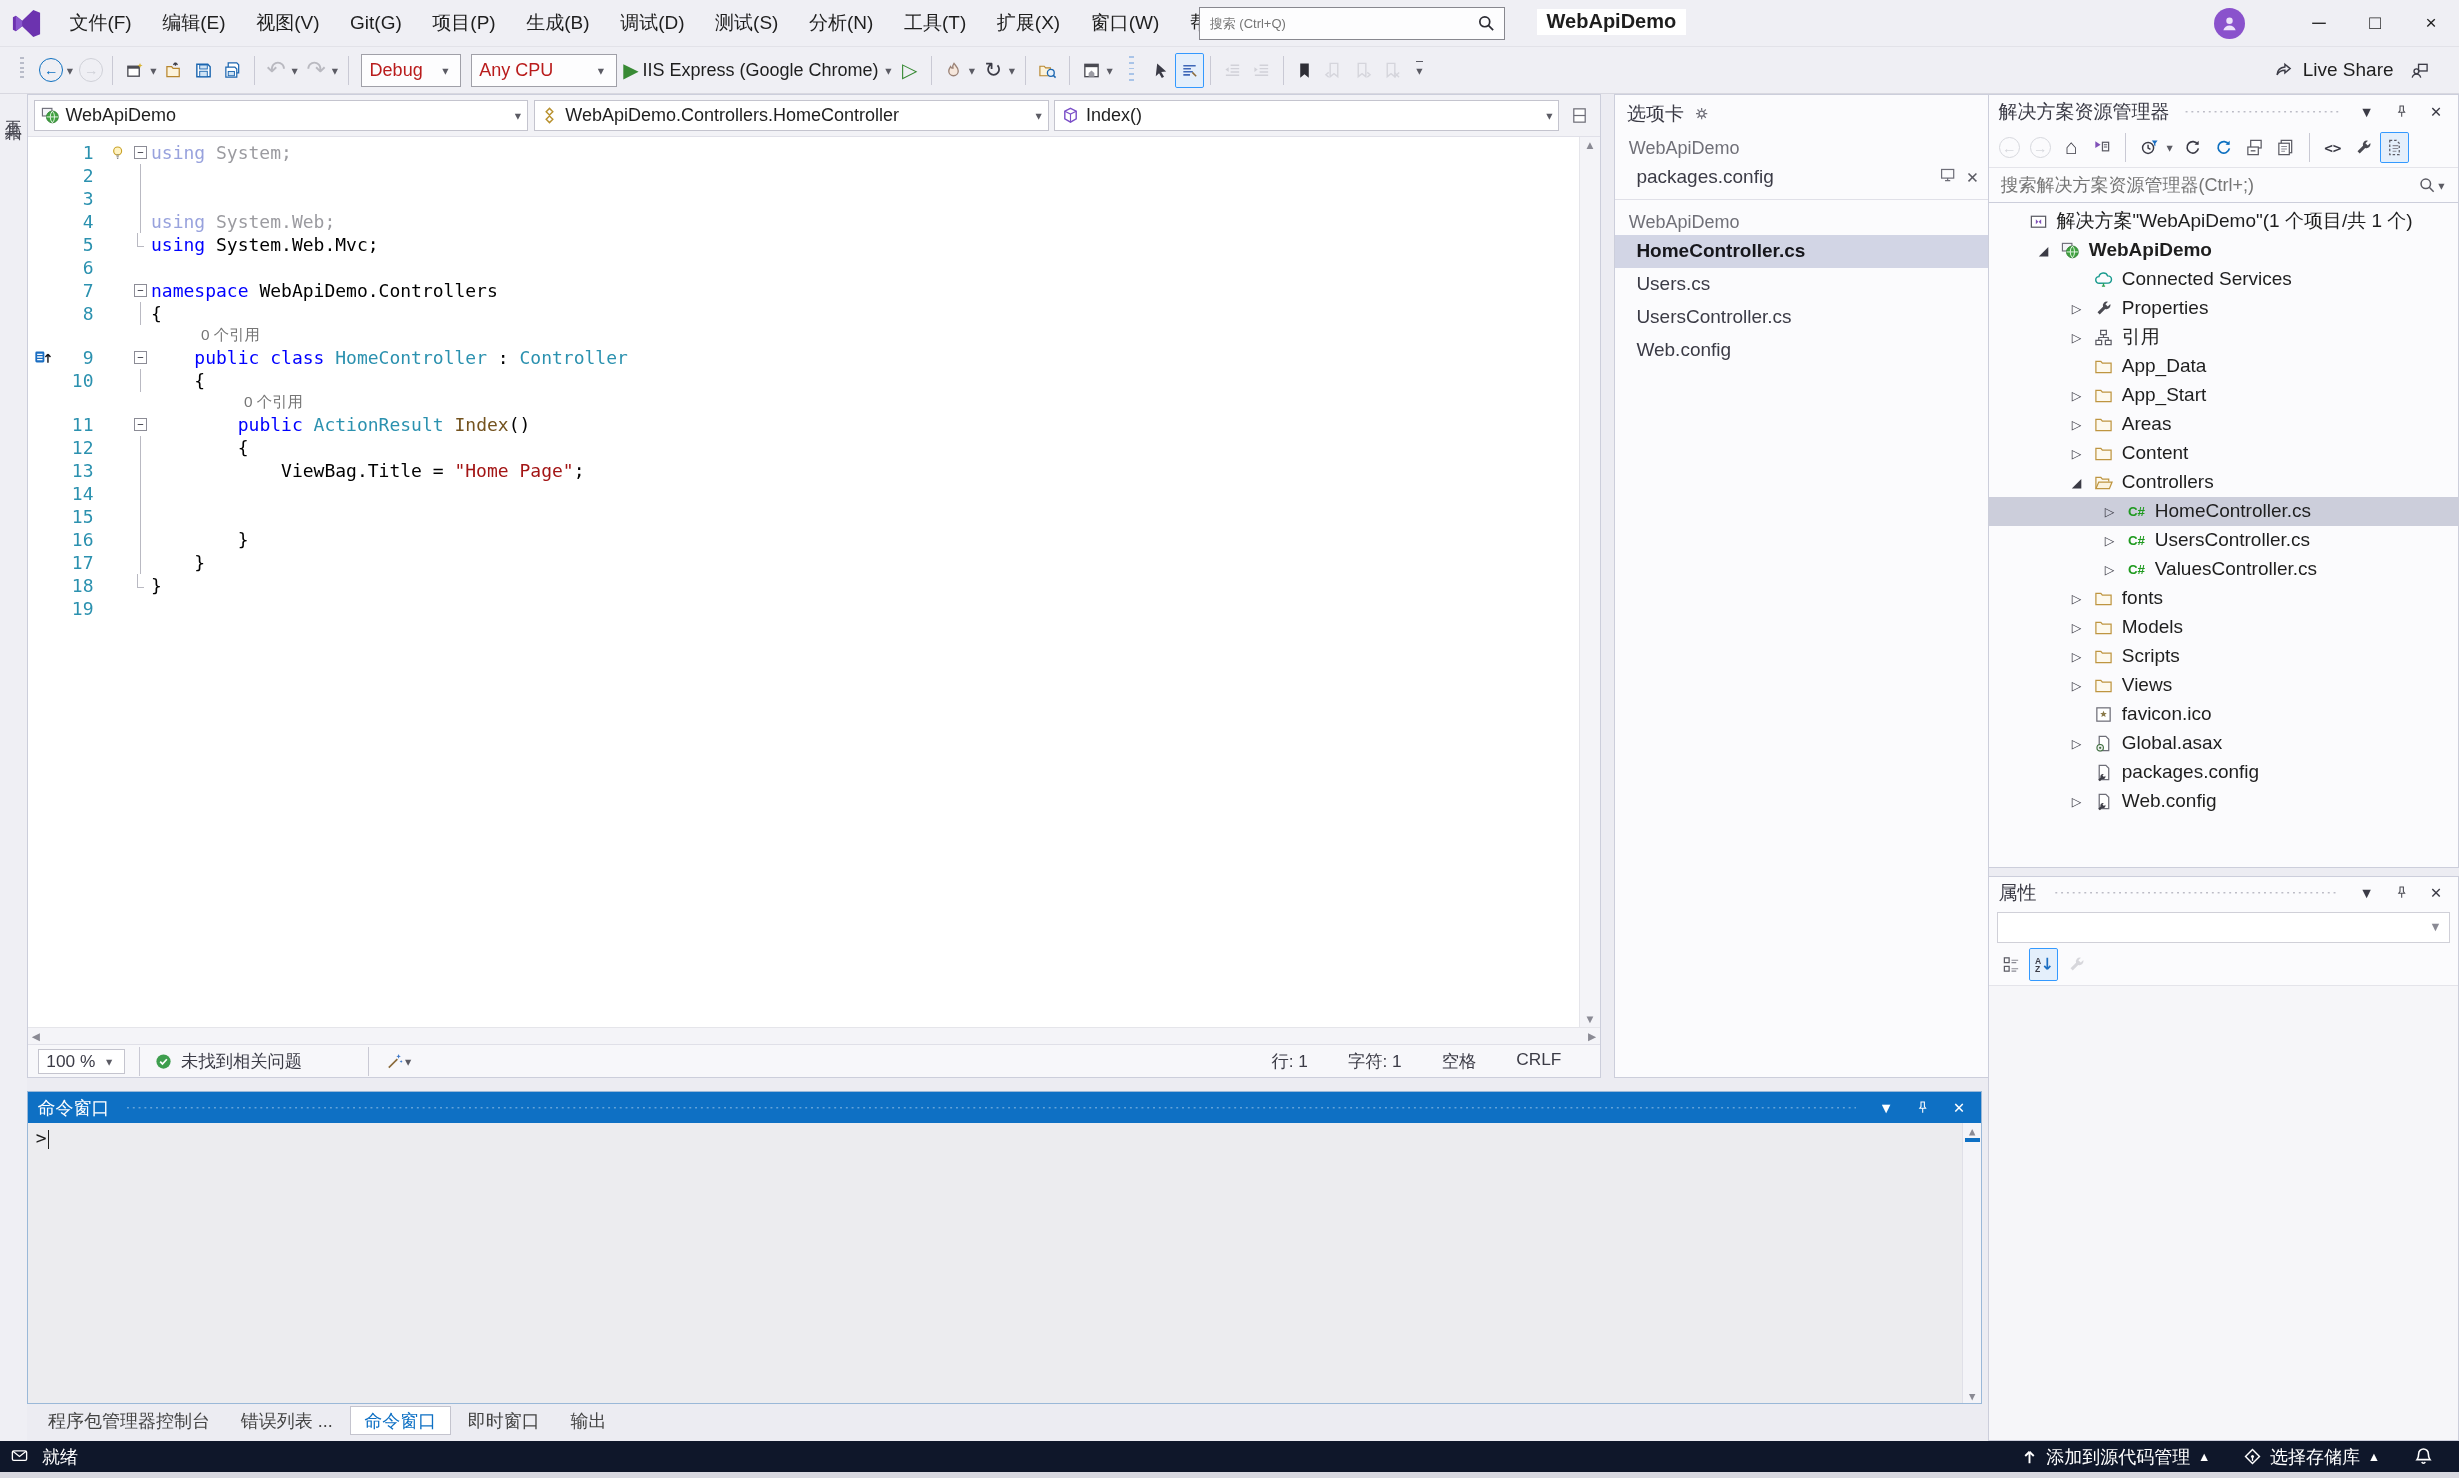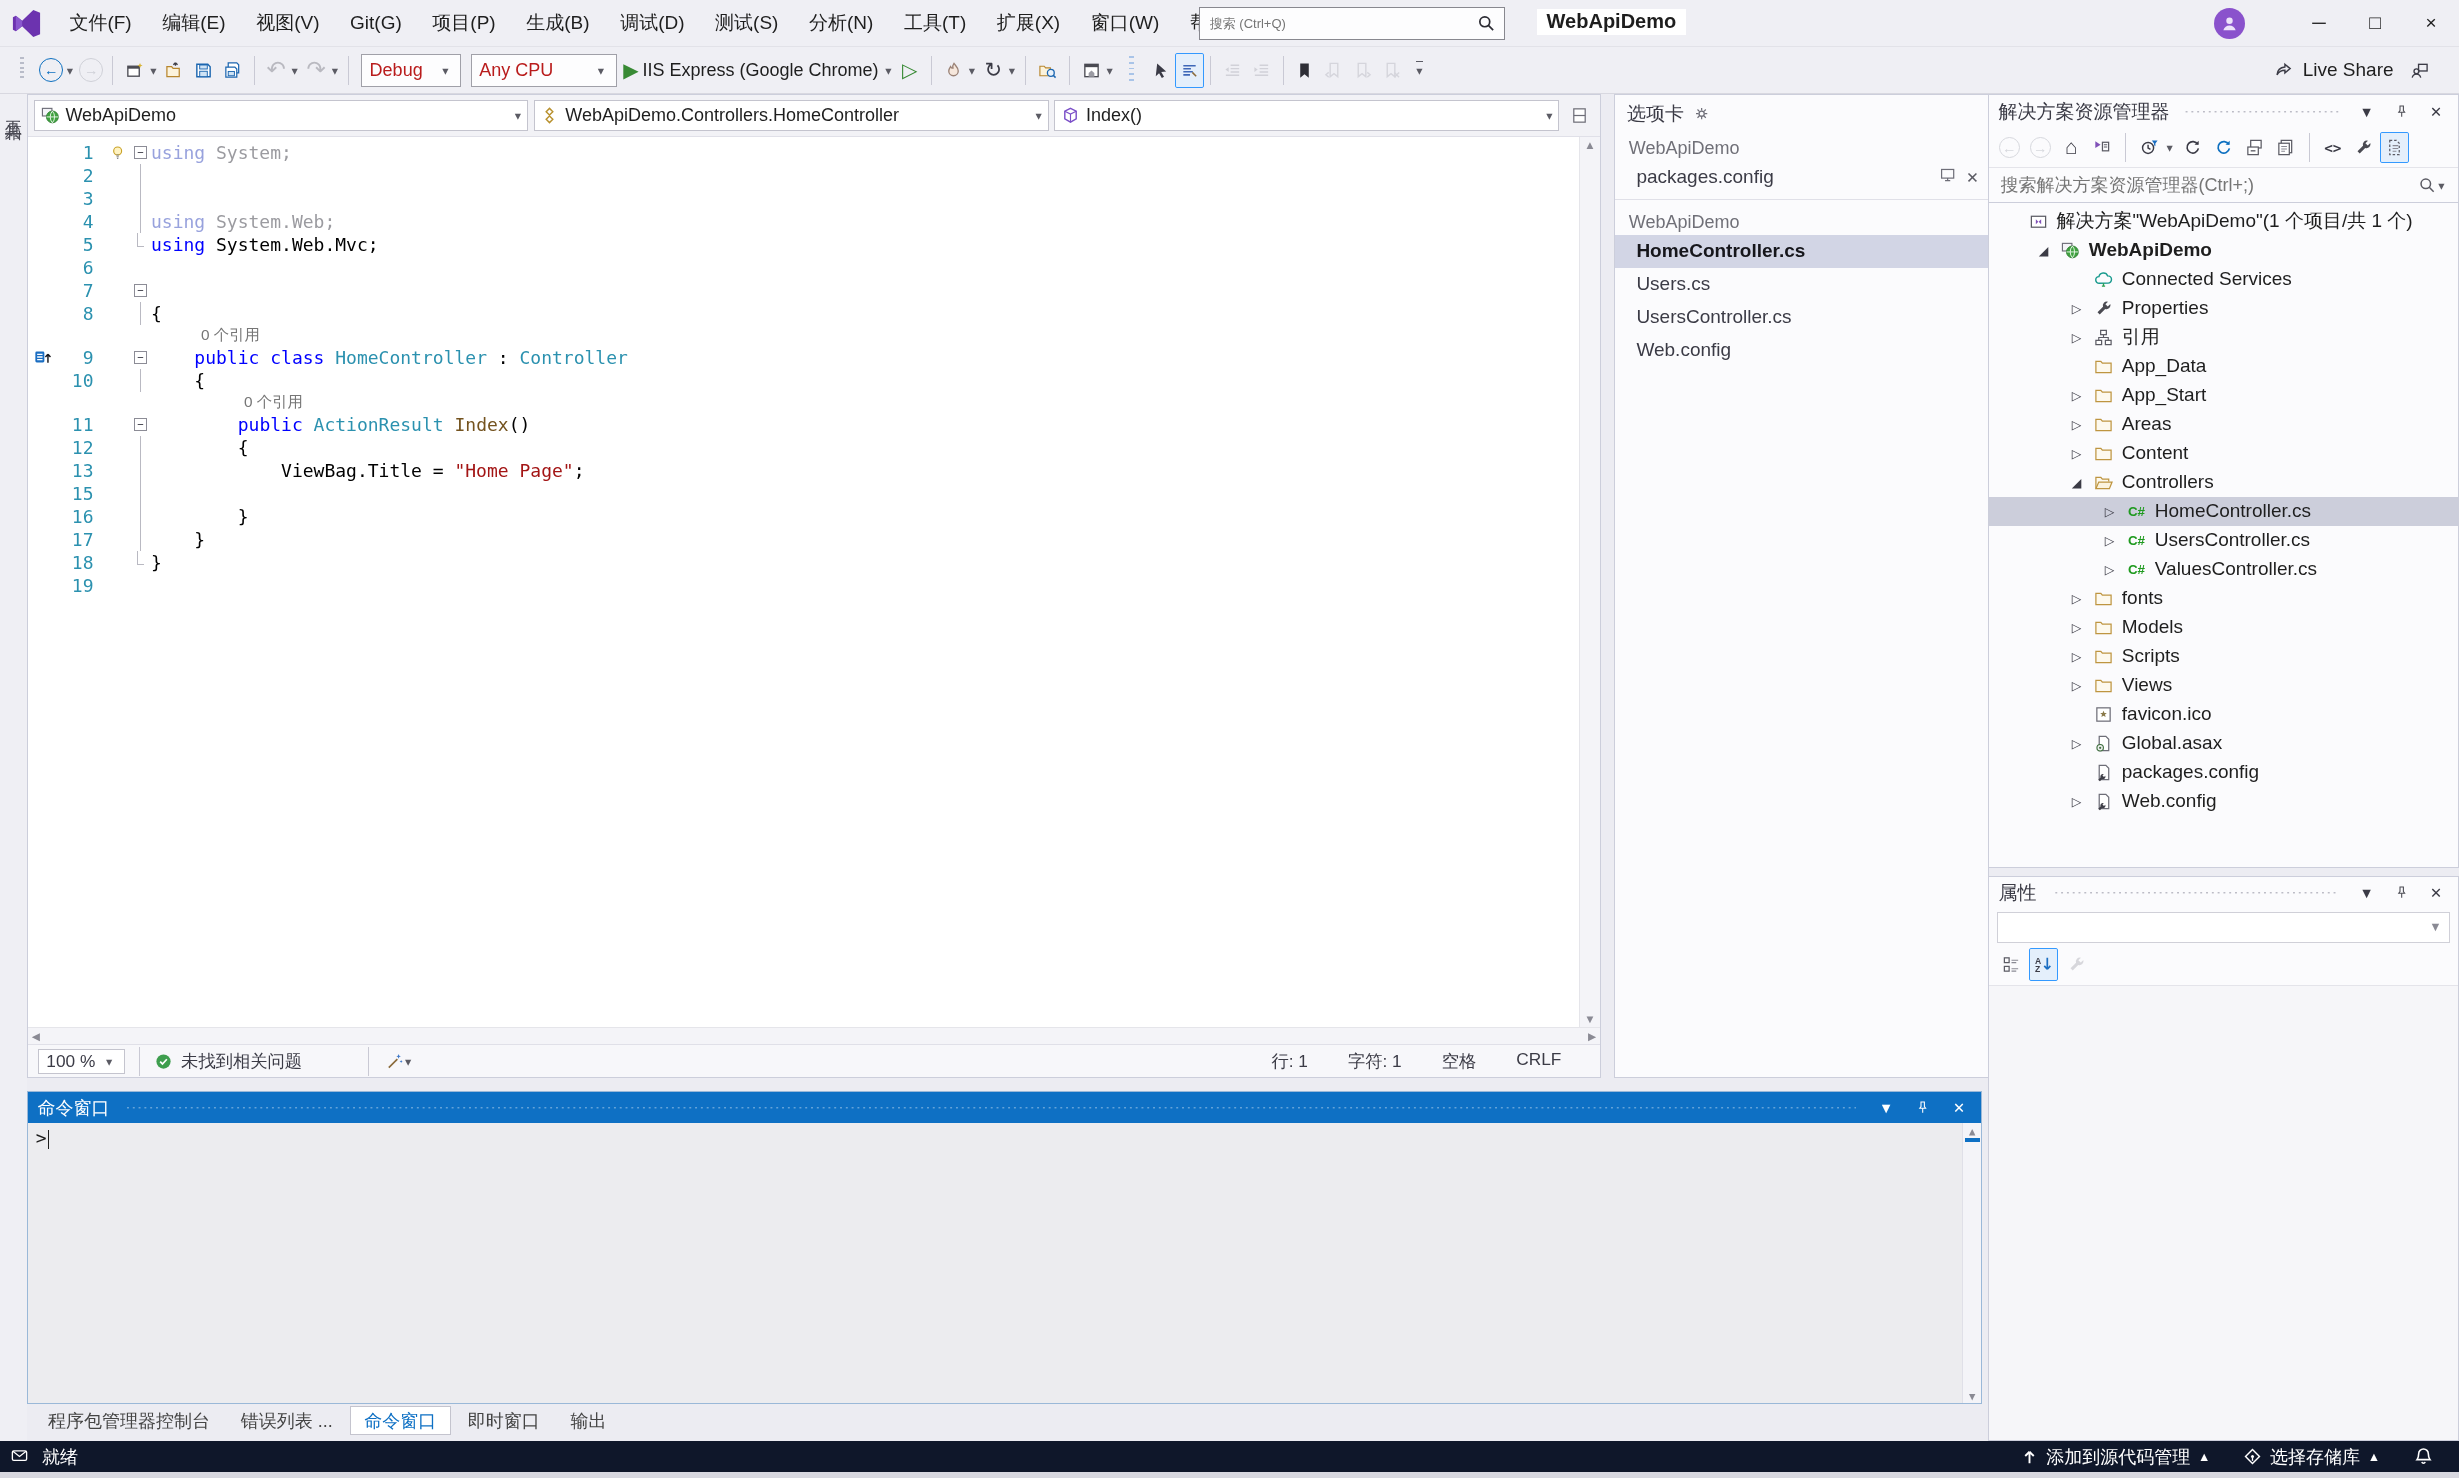--- a/index.html
+++ b/index.html
@@ -451,33 +451,34 @@
             <div class="codearea" id="codearea">
                 <div class="crow"><span class="cmargin"></span><span class="cnum">1</span><span class="cbulb"><span><svg width="17.3" height="17.3" viewBox="0 0 20 20">
                         <circle cx="10" cy="8" r="4.6" fill="#FFF3C2" stroke="#C9A227" stroke-width="1.3"></circle>
                         <path d="M8.4 12.8h3.2M8.7 14.8h2.6M9.2 16.6h1.6" stroke="#8A8A8A" stroke-width="1.2"></path>
                       </svg></span></span><span class="cfold"><span class="fbox">−</span></span><span class="ctext"><span class="tk-fk">using</span><span class="tk-fp"> System;</span></span></div>
                 <div class="crow"><span class="cmargin"></span><span class="cnum">2</span><span class="cbulb"></span><span class="cfold"><span class="fline"></span></span></div>
                 <div class="crow"><span class="cmargin"></span><span class="cnum">3</span><span class="cbulb"></span><span class="cfold"><span class="fline"></span></span></div>
                 <div class="crow"><span class="cmargin"></span><span class="cnum">4</span><span class="cbulb"></span><span class="cfold"><span class="fline"></span></span><span class="ctext"><span class="tk-fk">using</span><span class="tk-fp"> System.Web;</span></span></div>
                 <div class="crow"><span class="cmargin"></span><span class="cnum">5</span><span class="cbulb"></span><span class="cfold"><span class="fend"></span></span><span class="ctext"><span class="tk-k">using</span><span class="tk-p"> System.Web.Mvc;</span></span></div>
                 <div class="crow"><span class="cmargin"></span><span class="cnum">6</span><span class="cbulb"></span><span class="cfold"></span><span class="ctext"></span></div>
-                <div class="crow"><span class="cmargin"></span><span class="cnum">7</span><span class="cbulb"></span><span class="cfold"><span class="fbox">−</span></span></div>
+                <div class="crow"><span class="cmargin"></span><span class="cnum">7</span><span class="cbulb"></span><span class="cfold"><span class="fbox">−</span></span><span class="ctext"><span class="tk-k">namespace</span><span class="tk-p"> WebApiDemo.Controllers</span></span></div>
                 <div class="crow"><span class="cmargin"></span><span class="cnum">8</span><span class="cbulb"></span><span class="cfold"><span class="fline"></span></span><span class="ctext"><span class="tk-p">{</span></span></div>
                 <div class="crow lens" style="padding-left:173px">0 个引用</div>
                 <div class="crow"><span class="cmargin"><span><svg width="18" height="18" viewBox="0 0 20 20">
                         <rect x="1.5" y="4" width="10" height="12" rx="1.5" fill="#1B6EC2"></rect>
                         <path d="M3.5 7h6M3.5 10h6M3.5 13h6" stroke="#fff" stroke-width="1.4"></path>
                         <path d="M15.5 16.5V7M15.5 7l-2.8 3M15.5 7l2.8 3" stroke="#16161B" stroke-width="1.6" fill="none"></path>
                       </svg></span></span><span class="cnum">9</span><span class="cbulb"></span><span class="cfold"><span class="fbox">−</span></span><span class="ctext"><span class="tk-p">    </span><span class="tk-k">public</span><span class="tk-p"> </span><span class="tk-k">class</span><span class="tk-p"> </span><span class="tk-t">HomeController</span><span class="tk-p"> : </span><span class="tk-t">Controller</span></span></div>
                 <div class="crow"><span class="cmargin"></span><span class="cnum">10</span><span class="cbulb"></span><span class="cfold"><span class="fline"></span></span><span class="ctext"><span class="tk-p">    {</span></span></div>
                 <div class="crow lens" style="padding-left:216px">0 个引用</div>
                 <div class="crow"><span class="cmargin"></span><span class="cnum">11</span><span class="cbulb"></span><span class="cfold"><span class="fbox">−</span></span><span class="ctext"><span class="tk-p">        </span><span class="tk-k">public</span><span class="tk-p"> </span><span class="tk-t">ActionResult</span><span class="tk-p"> </span><span class="tk-m">Index</span><span class="tk-p">()</span></span></div>
                 <div class="crow"><span class="cmargin"></span><span class="cnum">12</span><span class="cbulb"></span><span class="cfold"><span class="fline"></span></span><span class="ctext"><span class="tk-p">        {</span></span></div>
                 <div class="crow"><span class="cmargin"></span><span class="cnum">13</span><span class="cbulb"></span><span class="cfold"><span class="fline"></span></span><span class="ctext"><span class="tk-p">            ViewBag.Title = </span><span class="tk-s">"Home Page"</span><span class="tk-p">;</span></span></div>
+                <div class="crow"><span class="cmargin"></span><span class="cnum">14</span><span class="cbulb"></span><span class="cfold"><span class="fline"></span></span><span class="ctext"></span></div>
                 <div class="crow"><span class="cmargin"></span><span class="cnum">15</span><span class="cbulb"></span><span class="cfold"><span class="fline"></span></span></div>
                 <div class="crow"><span class="cmargin"></span><span class="cnum">16</span><span class="cbulb"></span><span class="cfold"><span class="fline"></span></span><span class="ctext"><span class="tk-p">        }</span></span></div>
                 <div class="crow"><span class="cmargin"></span><span class="cnum">17</span><span class="cbulb"></span><span class="cfold"><span class="fline"></span></span><span class="ctext"><span class="tk-p">    }</span></span></div>
                 <div class="crow"><span class="cmargin"></span><span class="cnum">18</span><span class="cbulb"></span><span class="cfold"><span class="fend"></span></span><span class="ctext"><span class="tk-p">}</span></span></div>
                 <div class="crow"><span class="cmargin"></span><span class="cnum">19</span><span class="cbulb"></span><span class="cfold"></span><span class="ctext"></span></div>
               </div>
             <div class="vscroll">
               <span>▲</span>
               <span>▼</span>
             </div>

